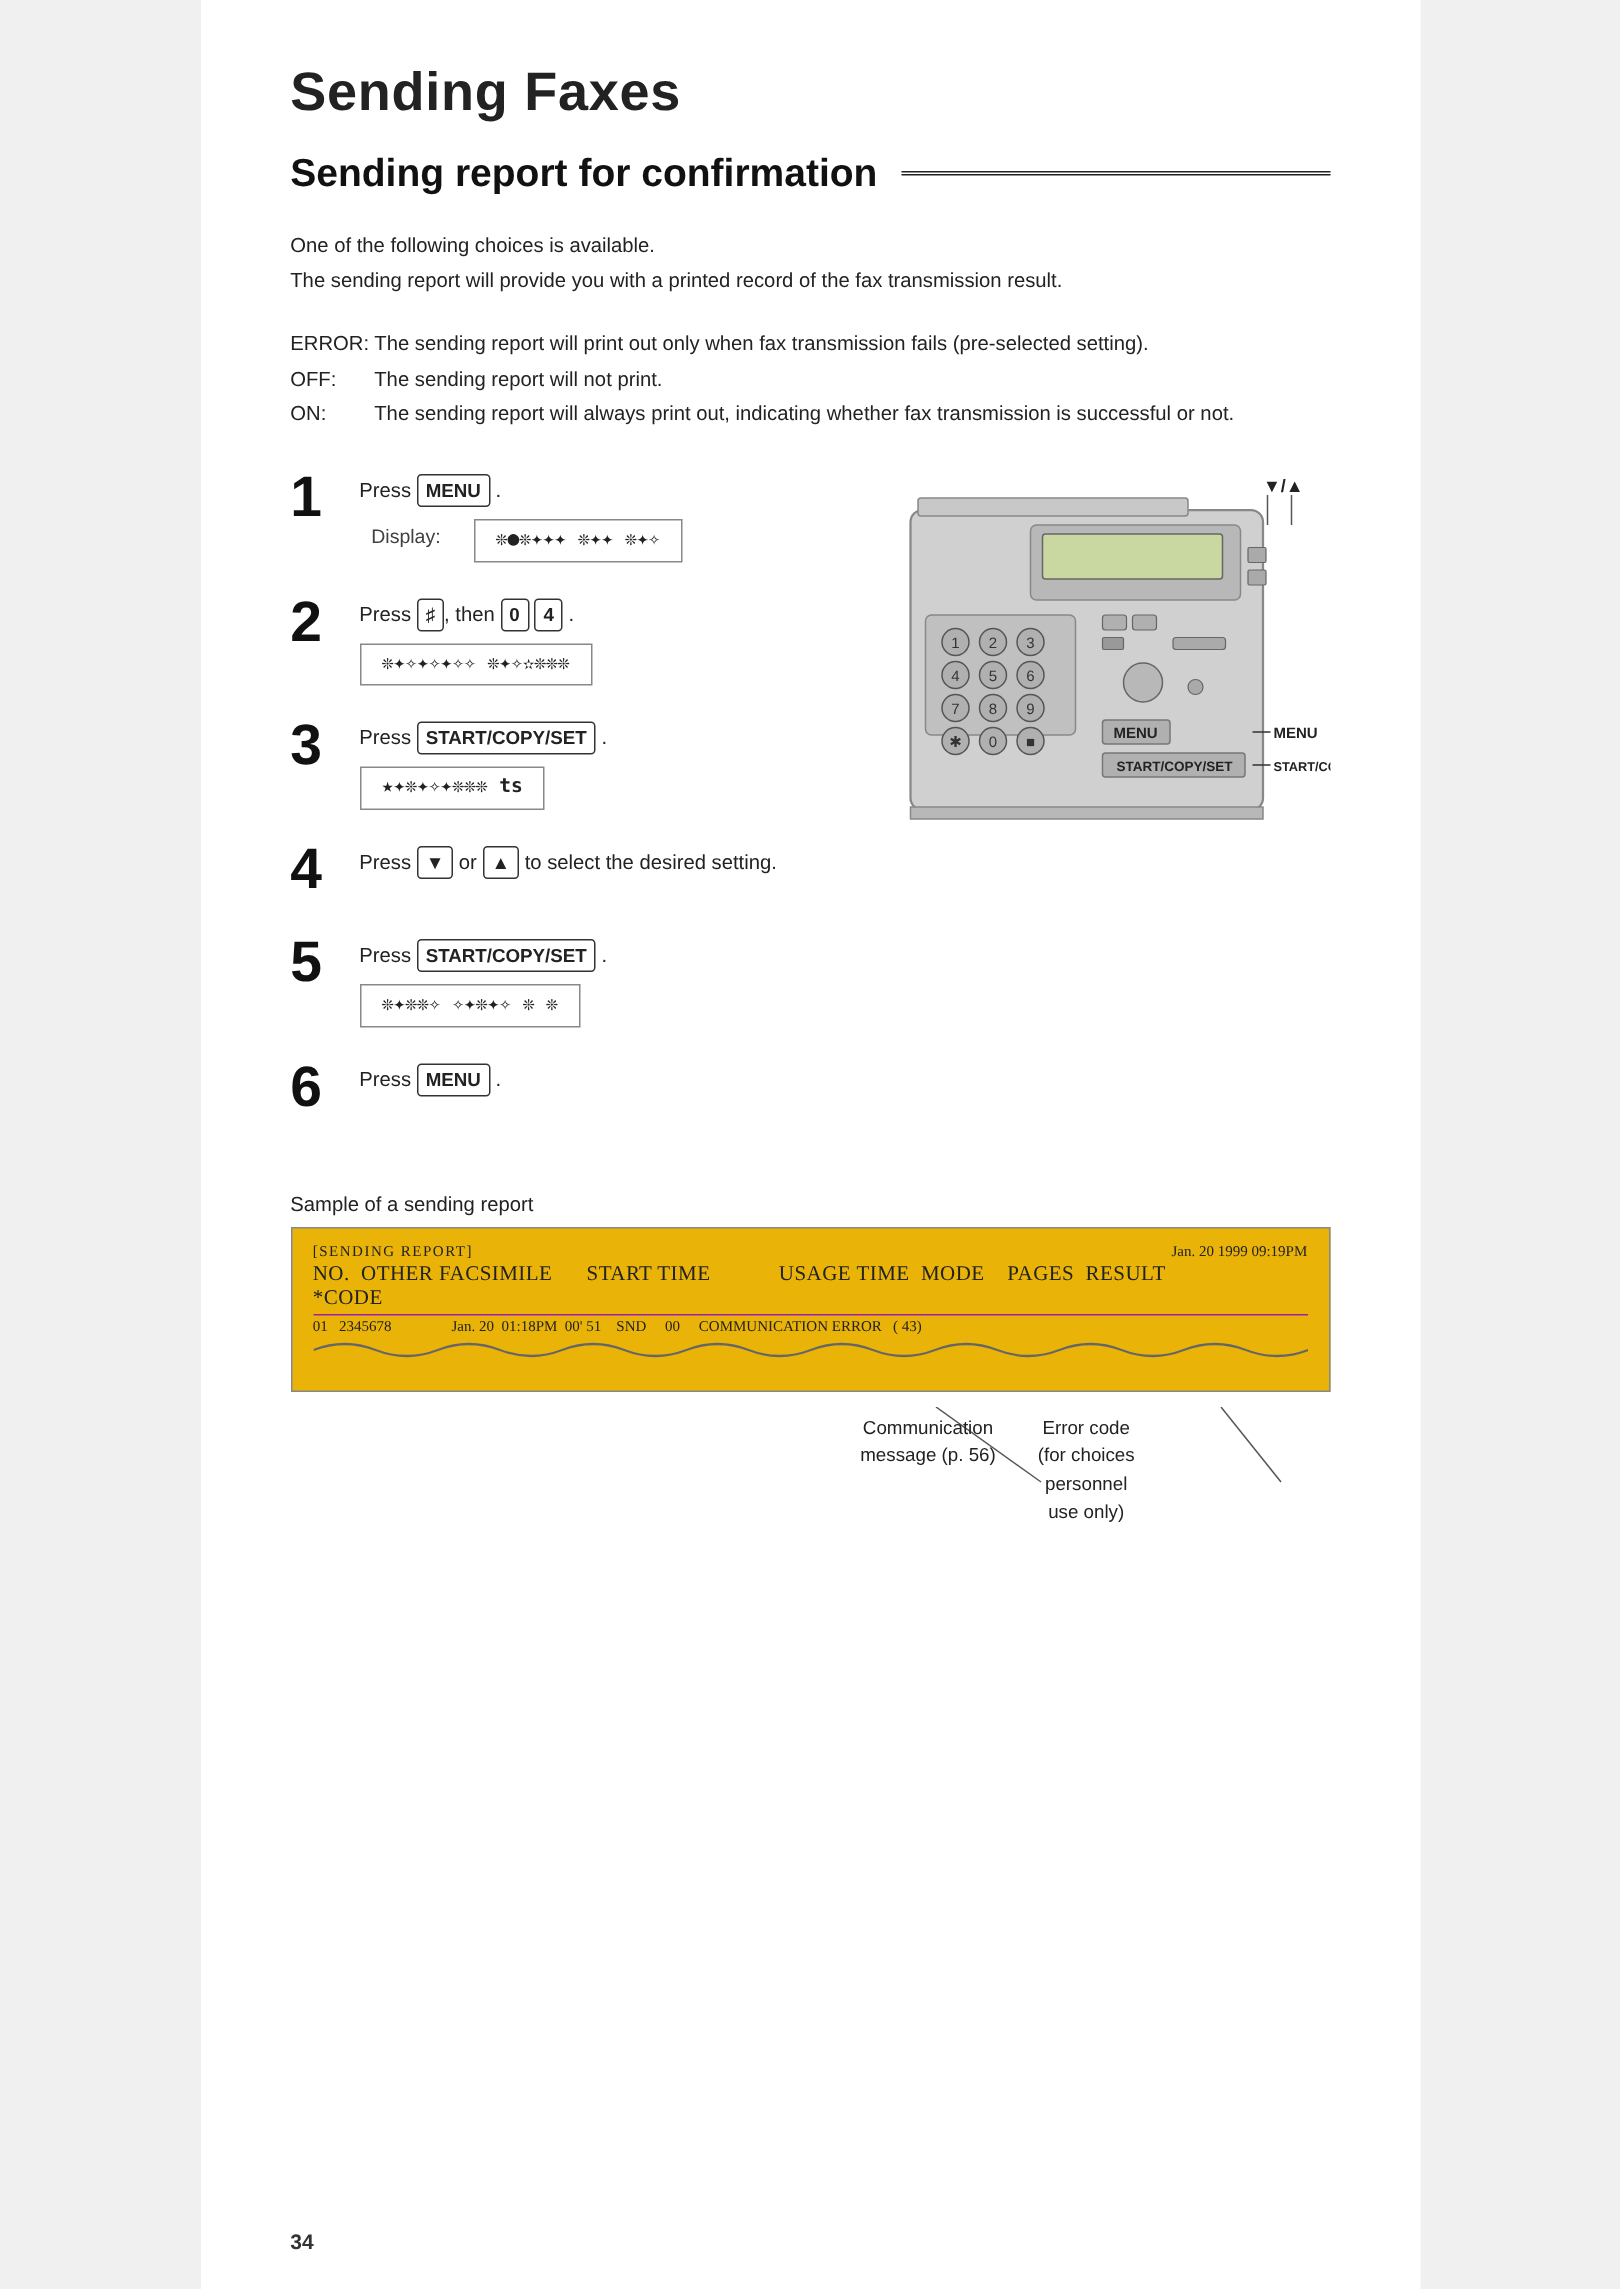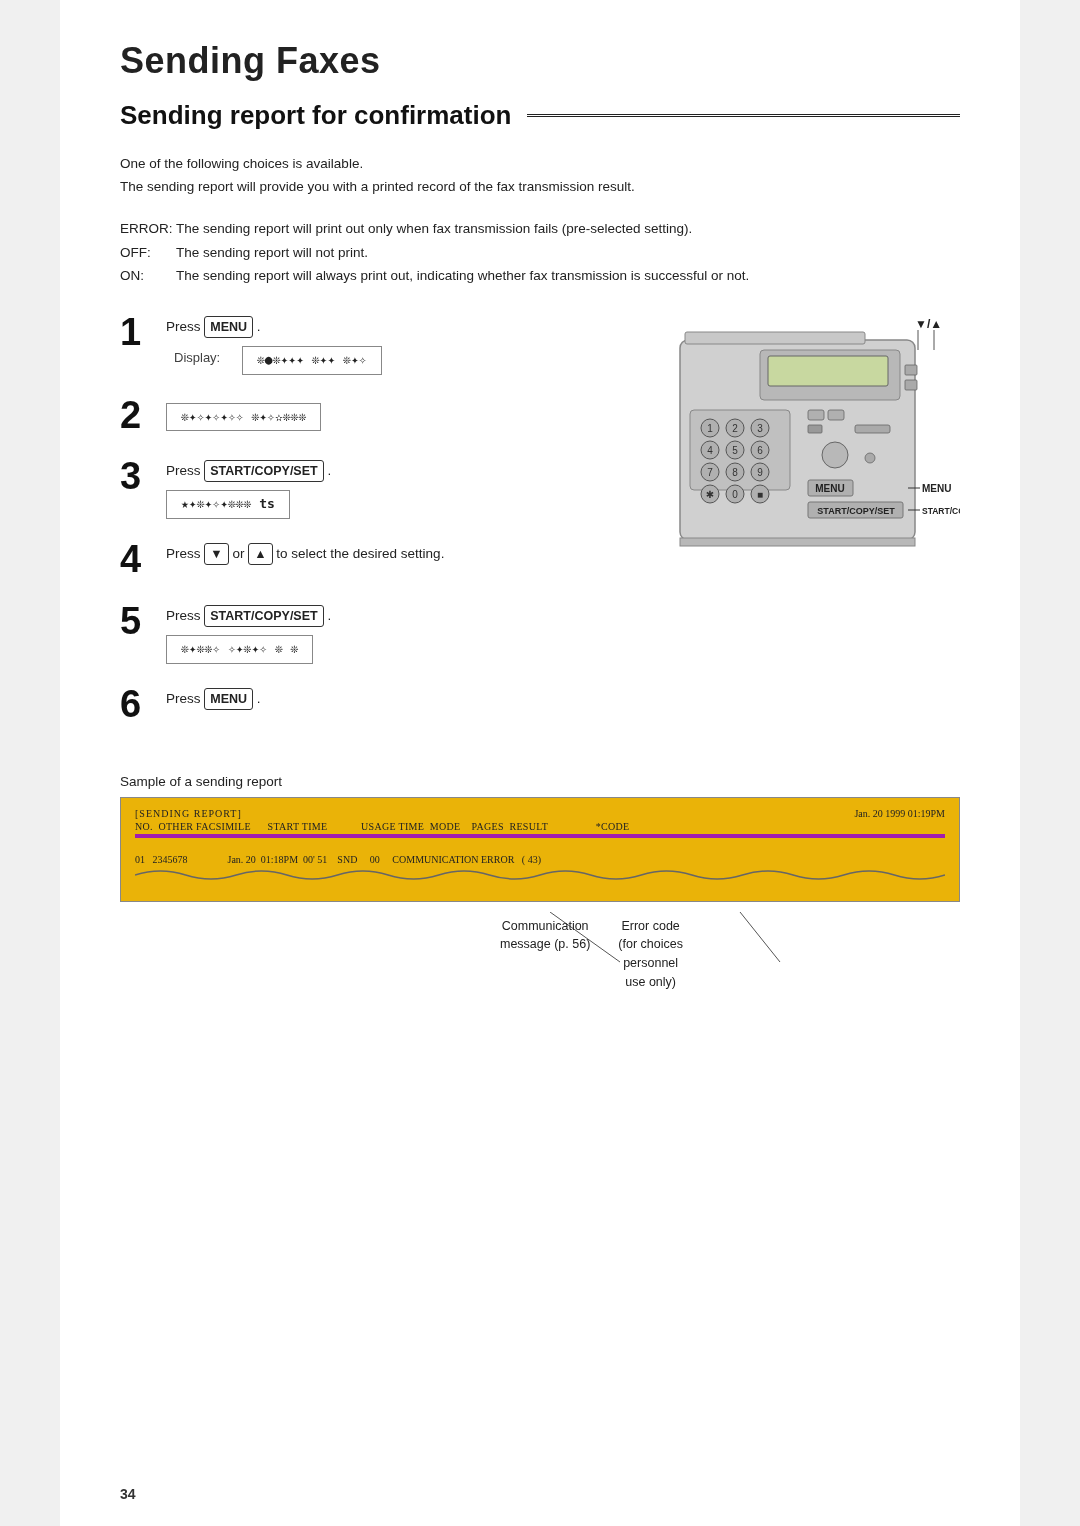--- a/index.html
+++ b/index.html
@@ -5,21 +5,21 @@
     * { margin: 0; padding: 0; box-sizing: border-box; }
     body {
       background: #f0f0f0;
       font-family: Arial, Helvetica, sans-serif;
       width: 1080px;
       min-height: 1526px;
       position: relative;
     }
     .page {
       background: #ffffff;
-      width: 960px;
+      width: 813px;
       margin: 0 auto;
       padding: 40px 60px 60px 60px;
       min-height: 1526px;
       position: relative;
     }
     .chapter-title {
       font-size: 36px;
       font-weight: bold;
       color: #222;
       margin-bottom: 18px;
@@ -225,20 +225,21 @@
           <div class="display-row">
             <span class="display-label">Display:</span>
             <span class="step-display-block">❊●❊✦✦✦ ❊✦✦ ❊✦✧</span>
           </div>
         </div>
       </div>
 
       <div class="step-row">
         <div class="step-num">2</div>
         <div class="step-body">
+          <p>Press <span class="key-label">♯</span>, then <span class="key-label">0</span> <span class="key-label">4</span> .</p>
           <div>
             <span class="step-display-block">❊✦✧✦✧✦✧✧ ❊✦✧✫❊❊❊</span>
           </div>
         </div>
       </div>
 
       <div class="step-row">
         <div class="step-num">3</div>
         <div class="step-body">
           <p>Press <span class="key-label">START/COPY/SET</span> .</p>
@@ -347,23 +348,23 @@
       </svg>
     </div>
   </div>
 
   <div class="sample-section">
     <div class="sample-label">Sample of a sending report</div>
 
     <div class="report-box">
       <div class="report-header-row">
         <span class="report-title">[SENDING REPORT]</span>
-        <span class="report-date">Jan.  20  1999  01:19PM</span>
-      </div>
-      <div style="font-size:10px; letter-spacing:0.3px; border-bottom:4px solid #a21caf; padding-bottom:2px; margin-bottom:16px;">
+        <span class="report-date">Jan.  20  1999  09:19PM</span>
+      </div>
+      <div style="font-size:14px; letter-spacing:0.3px; border-bottom:1px solid #a21caf; padding-bottom:2px; margin-bottom:2px;">
         NO.&nbsp; OTHER FACSIMILE&nbsp;&nbsp;&nbsp;&nbsp;&nbsp; START TIME&nbsp;&nbsp;&nbsp;&nbsp;&nbsp;&nbsp;&nbsp;&nbsp;&nbsp;&nbsp;&nbsp; USAGE TIME&nbsp; MODE&nbsp;&nbsp;&nbsp; PAGES&nbsp; RESULT&nbsp;&nbsp;&nbsp;&nbsp;&nbsp;&nbsp;&nbsp;&nbsp;&nbsp;&nbsp;&nbsp;&nbsp;&nbsp;&nbsp;&nbsp;&nbsp; *CODE
       </div>
       <div style="font-size:10px;">
         01&nbsp;&nbsp; 2345678&nbsp;&nbsp;&nbsp;&nbsp;&nbsp;&nbsp;&nbsp;&nbsp;&nbsp;&nbsp;&nbsp;&nbsp;&nbsp;&nbsp;&nbsp; Jan. 20&nbsp; 01:18PM&nbsp; 00' 51&nbsp;&nbsp;&nbsp; SND&nbsp;&nbsp;&nbsp;&nbsp; 00&nbsp;&nbsp;&nbsp;&nbsp; COMMUNICATION ERROR&nbsp;&nbsp; ( 43)
       </div>
       
       <svg width="100%" height="20" viewBox="0 0 800 20" preserveAspectRatio="none">
         <path d="M0,10 Q25,2 50,10 Q75,18 100,10 Q125,2 150,10 Q175,18 200,10 Q225,2 250,10 Q275,18 300,10 Q325,2 350,10 Q375,18 400,10 Q425,2 450,10 Q475,18 500,10 Q525,2 550,10 Q575,18 600,10 Q625,2 650,10 Q675,18 700,10 Q725,2 750,10 Q775,18 800,10" fill="none" stroke="#666" stroke-width="1.5"></path>
       </svg>
     </div>

